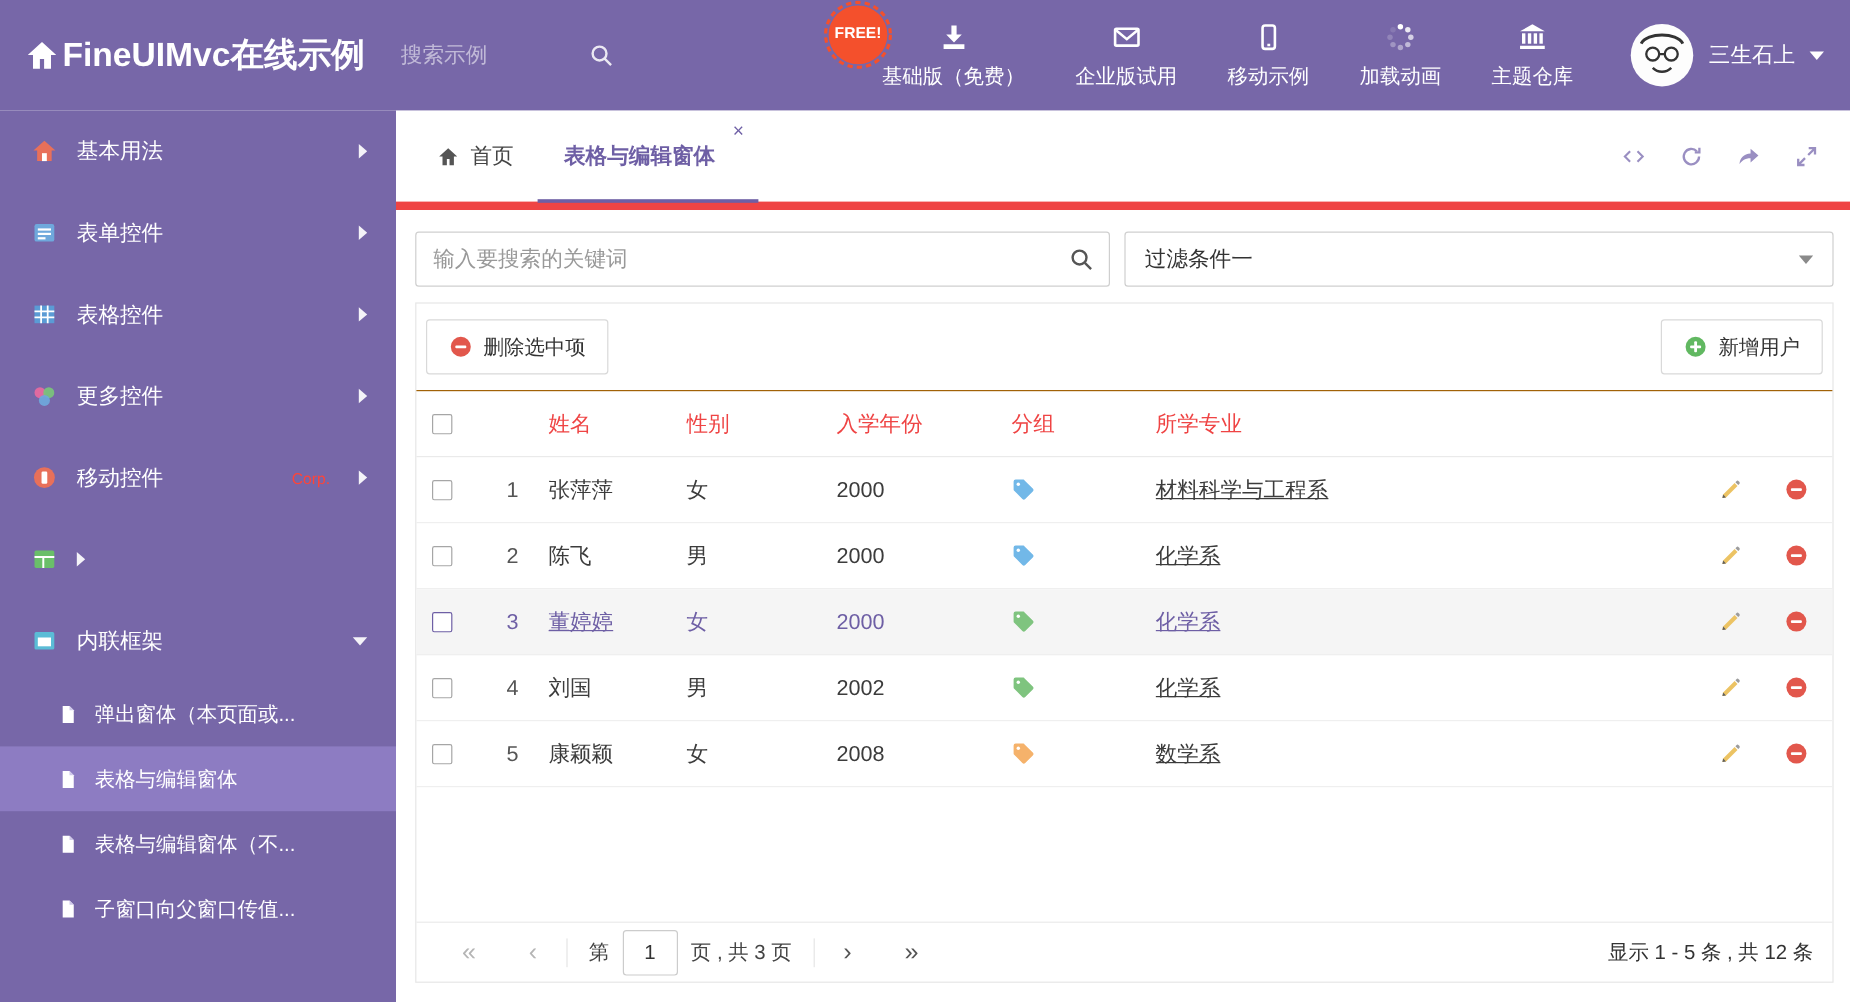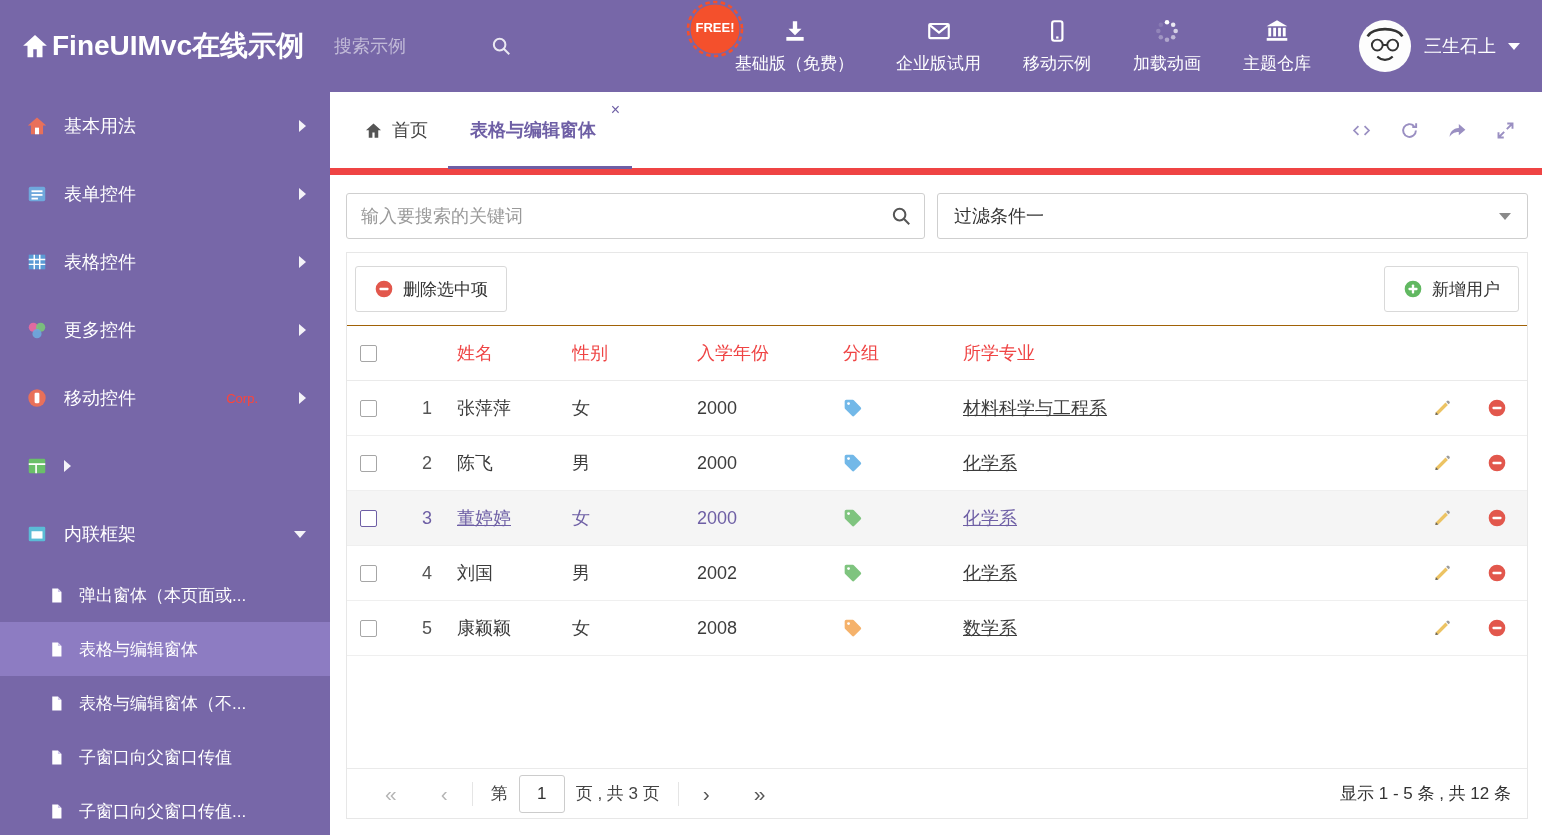--- a/index.html
+++ b/index.html
@@ -32,21 +32,21 @@
   .avatar{width:54px;height:54px;border-radius:50%;overflow:hidden;}
   .user .uname{font-size:18px;white-space:nowrap;}
   .tri-down{width:0;height:0;border-left:6px solid transparent;border-right:6px solid transparent;border-top:7px solid currentColor;}
   .tri-right{width:0;height:0;border-top:6px solid transparent;border-bottom:6px solid transparent;border-left:7px solid currentColor;}
 
   
   .sb{background:var(--theme-purple);color:#fff;overflow:hidden;}
   .sb-item{height:68px;display:flex;align-items:center;padding:0 24px 0 26px;gap:16px;cursor:pointer;font-size:18px;}
   .sb-item .icon{width:22px;height:22px;flex:none;}
   .sb-item .lbl{flex:1;white-space:nowrap;}
-  .badge-corp{color:var(--corp-red);font-size:13px;margin-right:25px;}
+  .badge-corp{color:var(--corp-red);font-size:13px;margin-right:8px;}
   .sb-sub{height:54px;display:flex;align-items:center;padding-left:48px;gap:14px;font-size:17px;cursor:pointer;white-space:nowrap;}
   .sb-sub .icon{width:17px;height:17px;flex:none;}
   .sb-sub.active{background:var(--active-purple);}
 
   
   .main{background:#fff;display:flex;flex-direction:column;overflow:hidden;}
   .tabbar{height:83px;border-bottom:7px solid #ef4444;display:flex;align-items:stretch;padding-left:14px;}
   .tab{display:flex;align-items:center;gap:9px;padding:0 20px;font-size:18px;color:#444;cursor:pointer;position:relative;}
   .tab .icon{width:19px;height:19px;color:#555;}
   .tab.active{color:var(--accent);font-weight:bold;padding:0 36px 0 22px;}
@@ -294,29 +294,20 @@
         <span>表格与编辑窗体</span>
       </div>
       <div class="sb-sub">
         <span class="icon">
           <svg viewBox="0 0 24 24">
             <path d="M6 2h8l5 5v15H6z" fill="#fff"></path>
             <path d="M14 2v5h5z" fill="#cfc8ea"></path>
           </svg>
         </span>
         <span>表格与编辑窗体（不...</span>
-      </div>
-      <div class="sb-sub">
-        <span class="icon">
-          <svg viewBox="0 0 24 24">
-            <path d="M6 2h8l5 5v15H6z" fill="#fff"></path>
-            <path d="M14 2v5h5z" fill="#cfc8ea"></path>
-          </svg>
-        </span>
-        <span>子窗口向父窗口传值</span>
       </div>
       <div class="sb-sub">
         <span class="icon">
           <svg viewBox="0 0 24 24">
             <path d="M6 2h8l5 5v15H6z" fill="#fff"></path>
             <path d="M14 2v5h5z" fill="#cfc8ea"></path>
           </svg>
         </span>
         <span>子窗口向父窗口传值...</span>
       </div>

